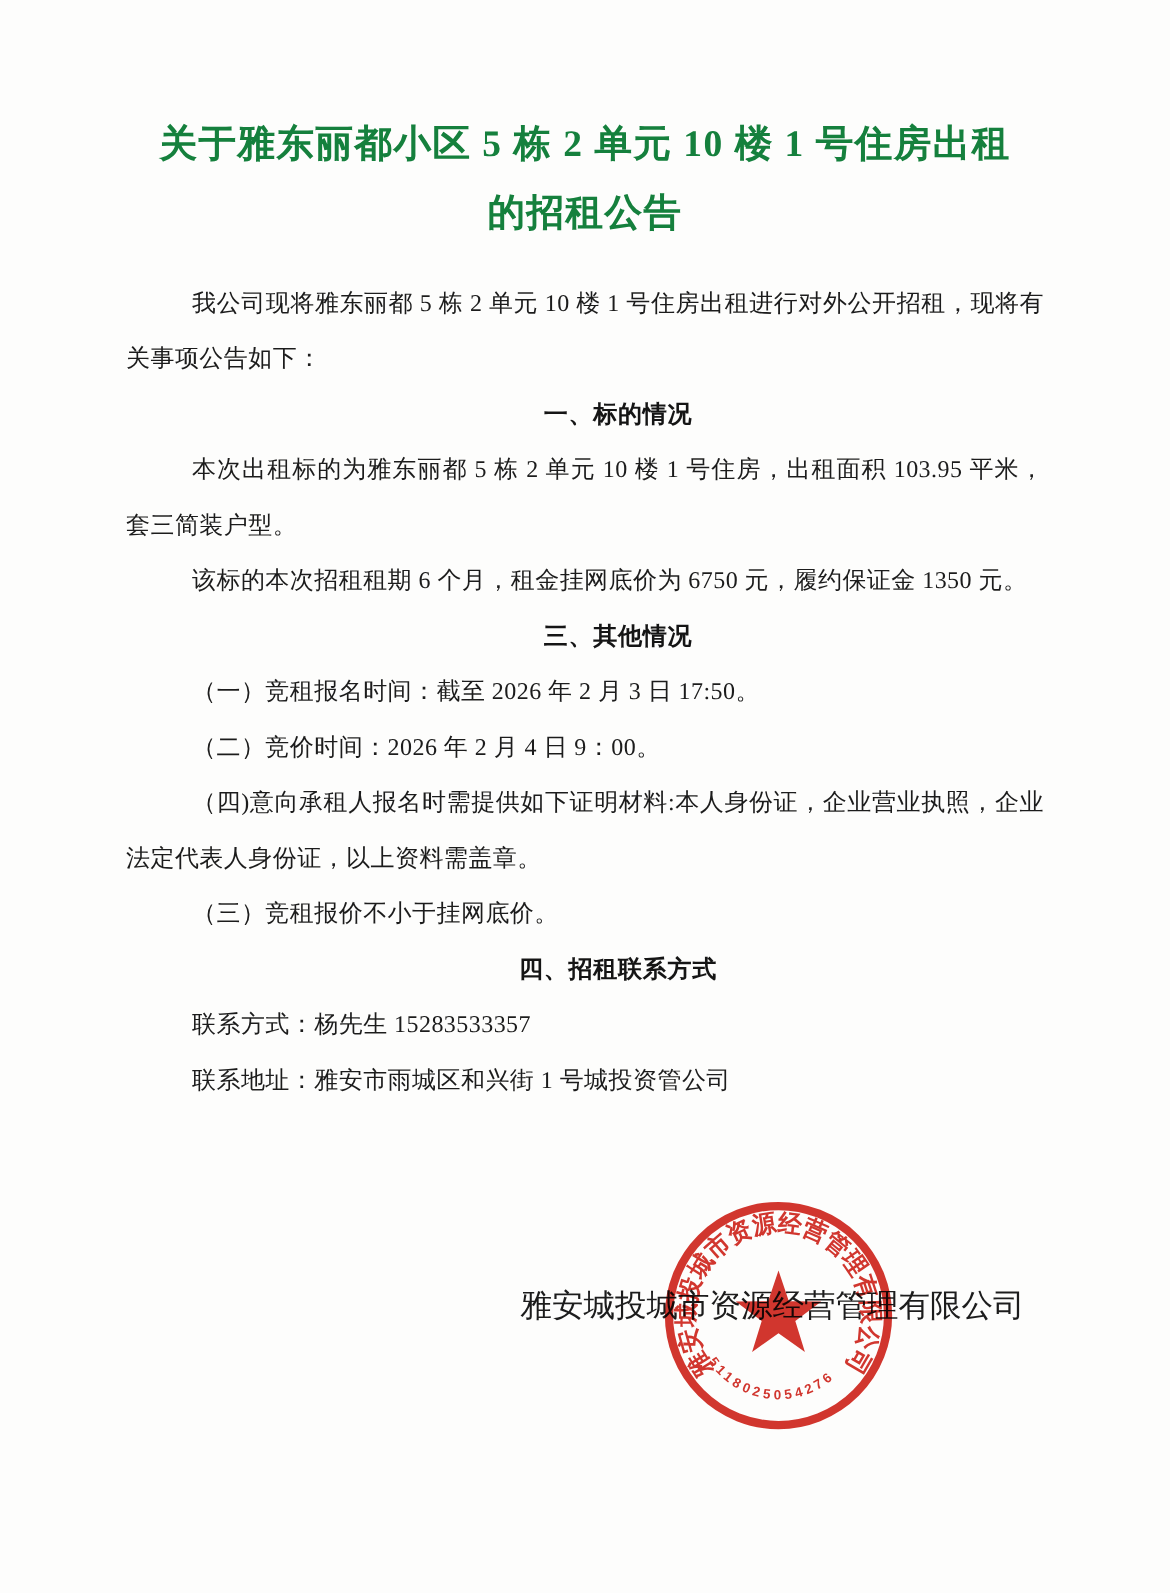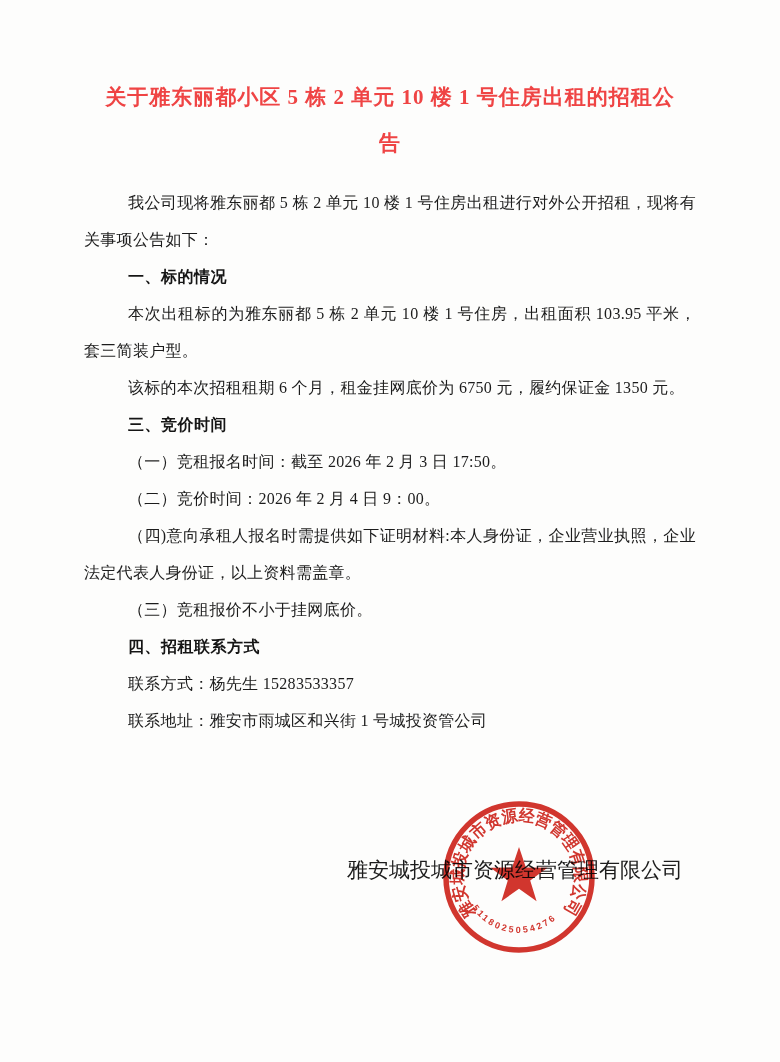--- a/index.html
+++ b/index.html
@@ -13,45 +13,46 @@
     height: 1062px;
     background: #fdfdfc;
     overflow: hidden;
     font-family: "Liberation Serif", "DejaVu Serif", serif;
     color: #1c1c1c;
   }
   .doc-title {
     margin: 74px auto 0;
     max-width: 578px;
     text-align: center;
-    font-size: 21px;
+    font-size: 25px;
     font-weight: 700;
     line-height: 46px;
     letter-spacing: 1px;
-    color: #ef4444;
+    color: #15803d;
   }
   .content {
     margin: 18px auto 0;
     width: 612px;
     font-size: 16px;
     line-height: 37px;
   }
   .content .p {
     margin: 0;
     text-align: justify;
     text-indent: 44px;
     letter-spacing: 0.3px;
   }
   .content .h {
     margin: 0;
     font-weight: 700;
     text-indent: 44px;
     font-family: "Liberation Sans", "DejaVu Sans", sans-serif;
     letter-spacing: 0.5px;
     color: #151515;
+    text-align: center;
   }
   .sig-company {
     position: absolute;
     left: 347px;
     top: 858px;
     font-size: 21px;
     line-height: 25px;
     letter-spacing: 0px;
     color: #1c1c1c;
     white-space: nowrap;
@@ -82,21 +83,21 @@
 
 <div class="page">
 
   <div class="doc-title">关于雅东丽都小区 5 栋 2 单元 10 楼 1 号住房出租的招租公告</div>
 
   <div class="content">
     <p class="p">我公司现将雅东丽都 5 栋 2 单元 10 楼 1 号住房出租进行对外公开招租，现将有关事项公告如下：</p>
     <p class="h">一、标的情况</p>
     <p class="p">本次出租标的为雅东丽都 5 栋 2 单元 10 楼 1 号住房，出租面积 103.95 平米，套三简装户型。</p>
     <p class="p">该标的本次招租租期 6 个月，租金挂网底价为 6750 元，履约保证金 1350 元。</p>
-    <p class="h">三、竞价时间</p>
+    <p class="h">三、其他情况</p>
     <p class="p">（一）竞租报名时间：截至 2026 年 2 月 3 日 17:50。</p>
     <p class="p">（二）竞价时间：2026 年 2 月 4 日 9：00。</p>
     <p class="p">（四)意向承租人报名时需提供如下证明材料:本人身份证，企业营业执照，企业法定代表人身份证，以上资料需盖章。</p>
     <p class="p">（三）竞租报价不小于挂网底价。</p>
     <p class="h">四、招租联系方式</p>
     <p class="p">联系方式：杨先生 15283533357</p>
     <p class="p">联系地址：雅安市雨城区和兴街 1 号城投资管公司</p>
   </div>
 
   <div class="sig-company">雅安城投城市资源经营管理有限公司</div>

